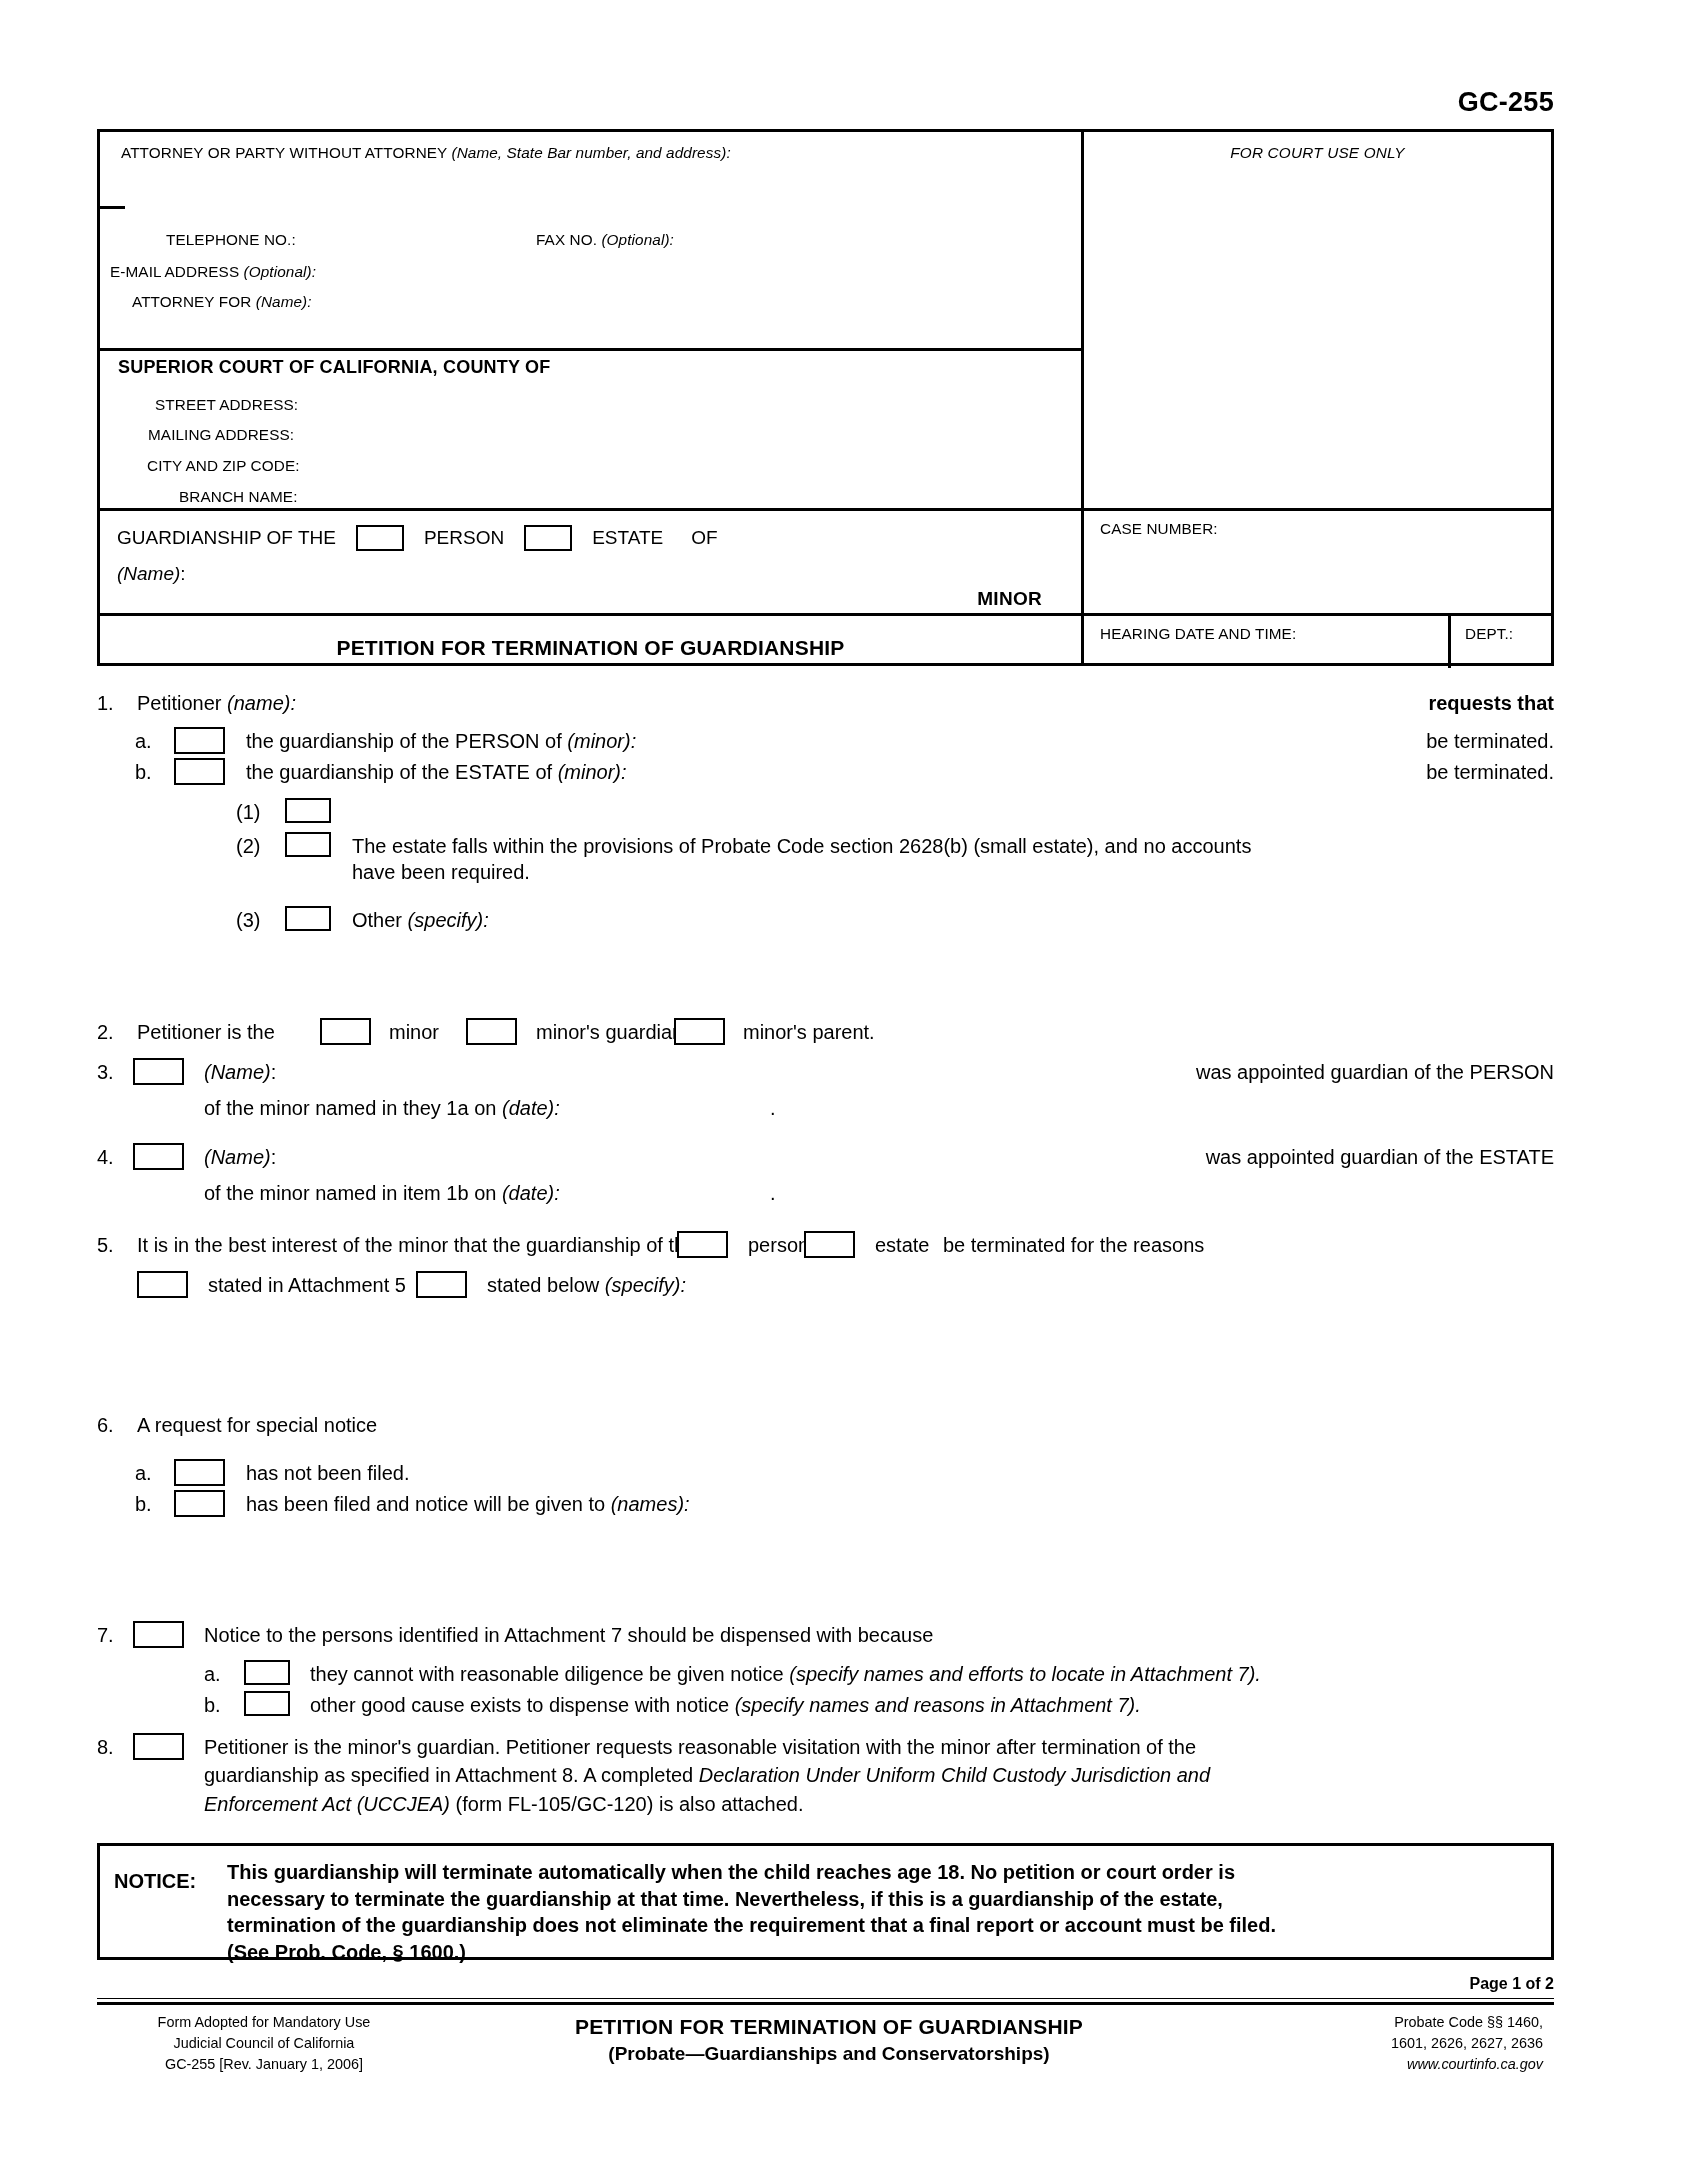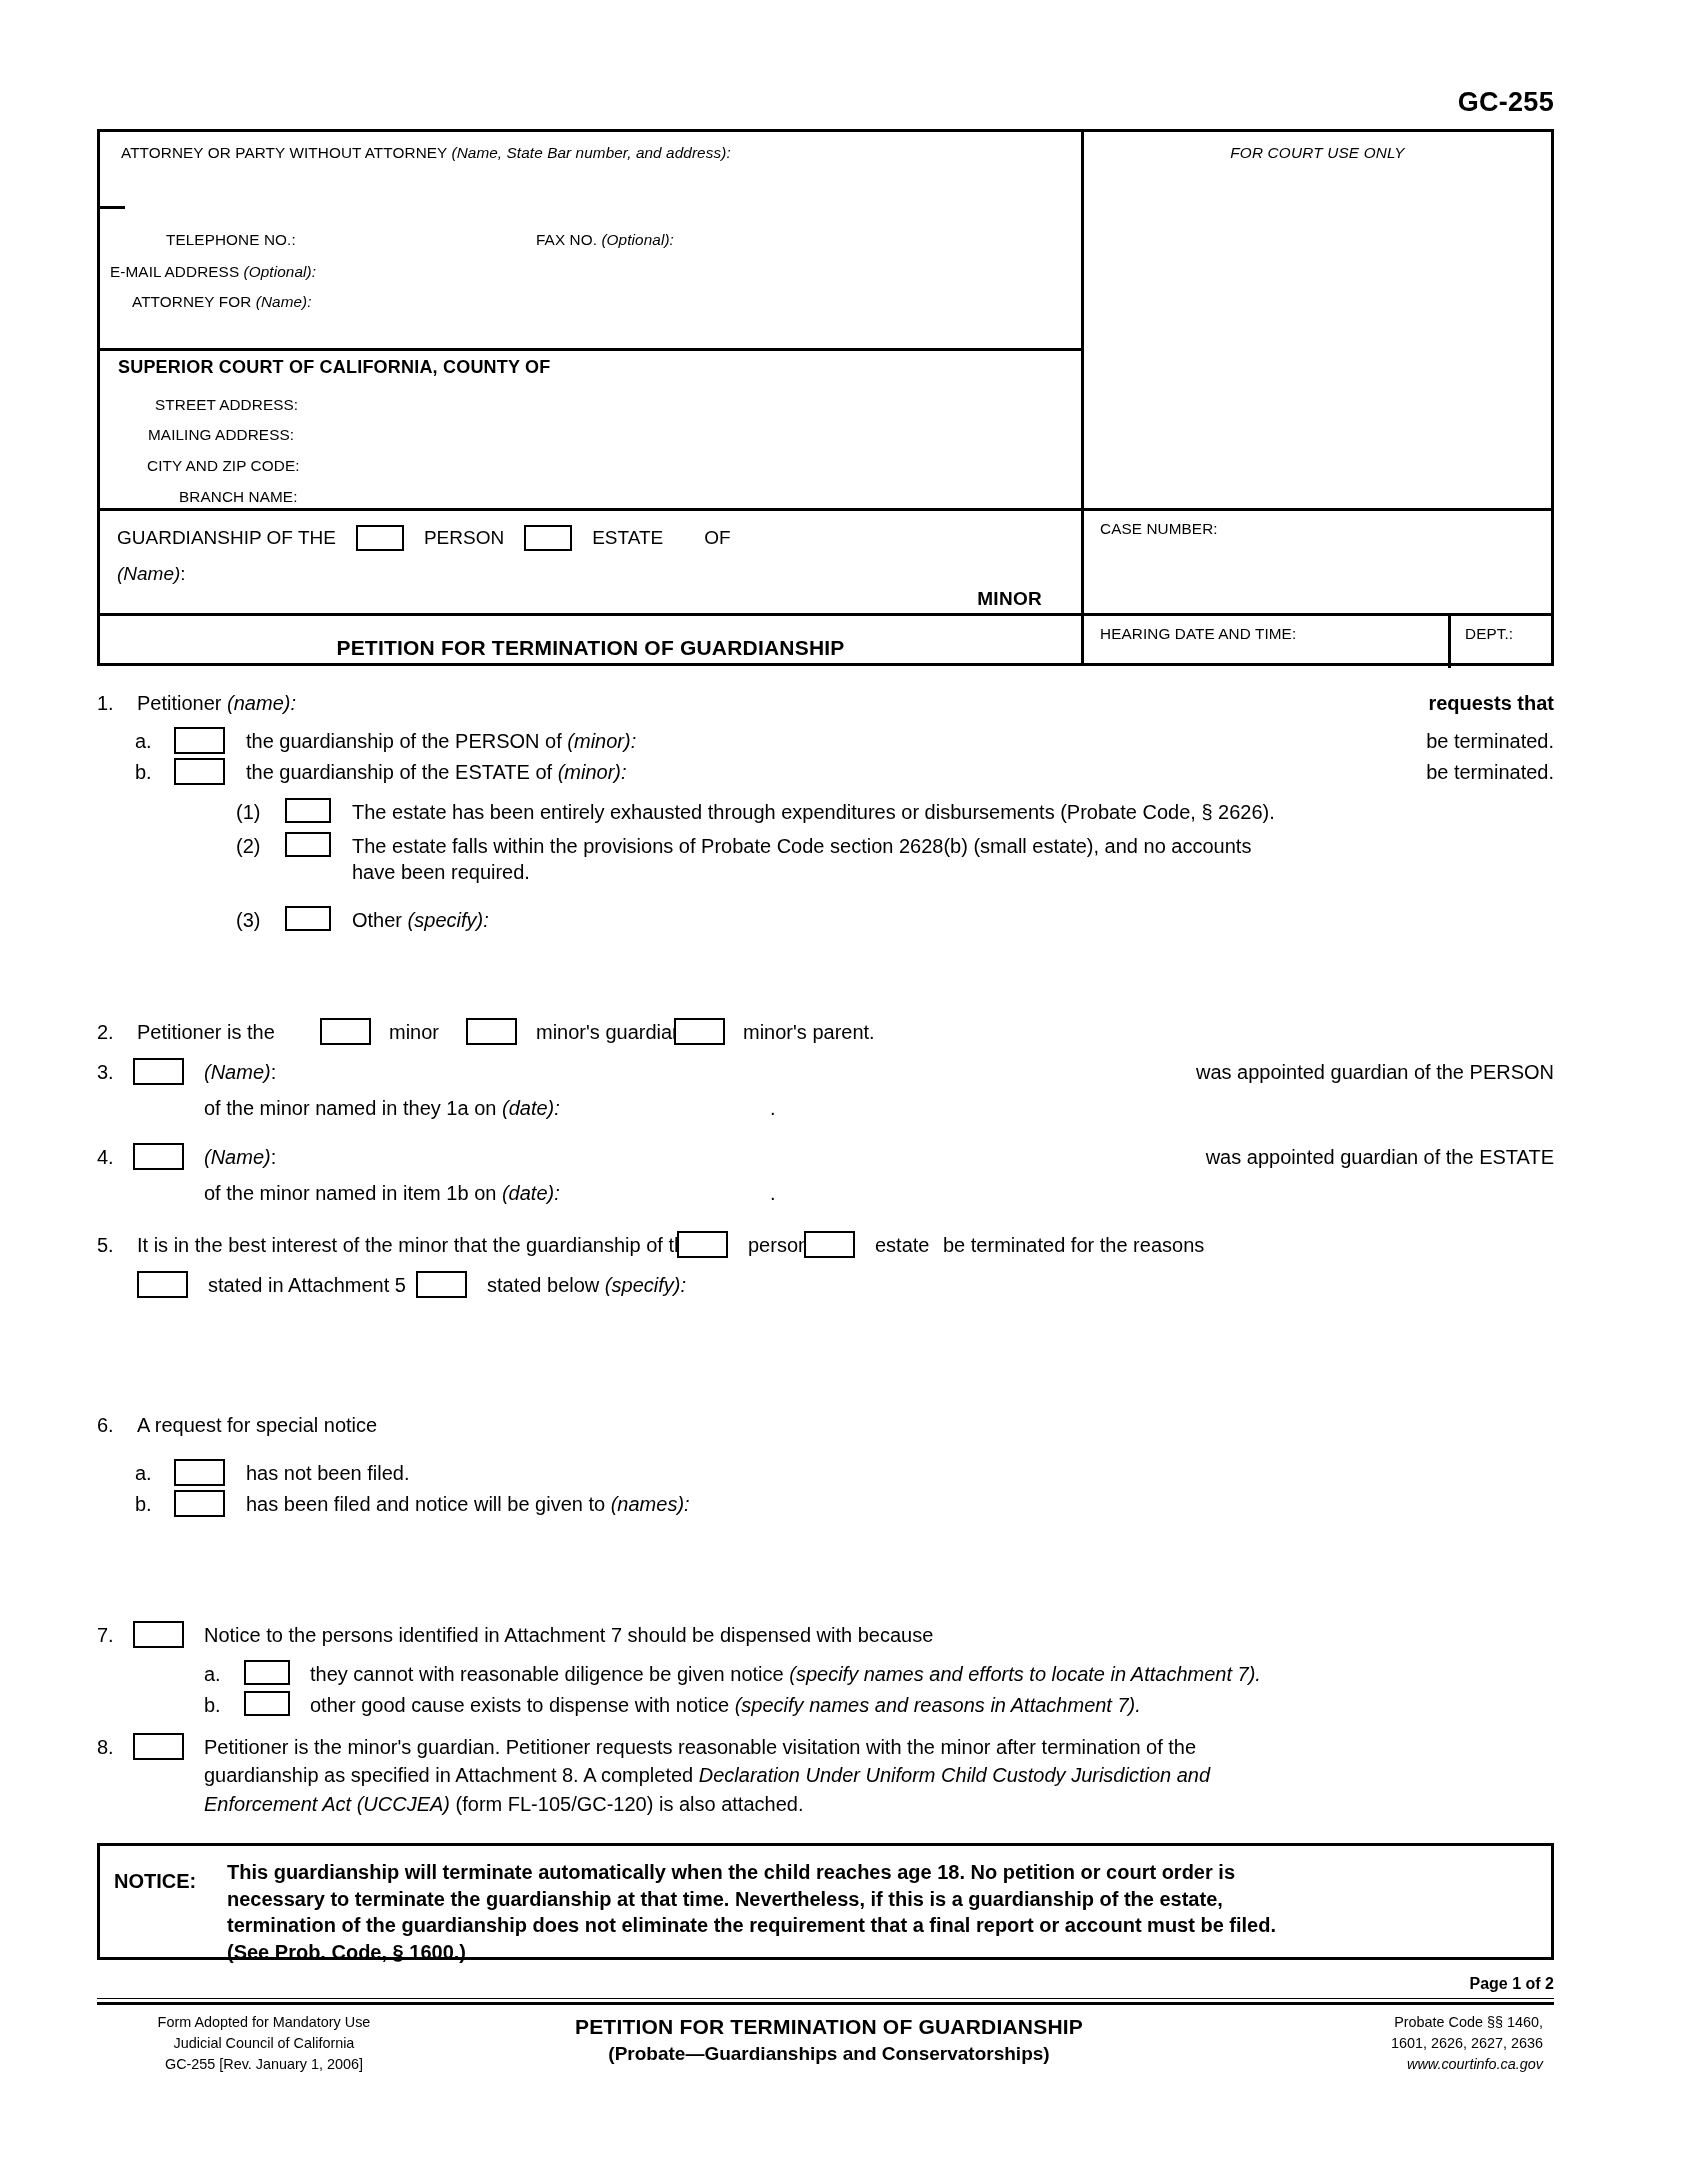--- a/index.html
+++ b/index.html
@@ -283,21 +283,21 @@
 
       <div id="cap-sep2"></div>
 
       <div id="guardblock">
         <div class="abs" id="guard-line1">
           <span class="gw">GUARDIANSHIP OF THE</span>
           <span class="cb cb-cap"></span>
           <span class="gw" style="margin-left:20px;">PERSON</span>
           <span class="cb cb-cap"></span>
           <span style="margin-left:20px;">ESTATE</span>
-          <span style="margin-left:41px;">OF</span>
+          <span style="margin-left:28px;">OF</span>
         </div>
         <div class="abs" id="guard-name"><span>(Name)</span><span style="font-style:normal;">:</span></div>
         <div class="abs" id="guard-minor">MINOR</div>
       </div>
 
       <div id="cap-sep3"></div>
 
       <div id="titleblock">
         <div class="abs" id="form-title">PETITION FOR TERMINATION OF GUARDIANSHIP</div>
       </div>
@@ -332,21 +332,20 @@
     <div class="row" style="height:40px;">
       <span class="num" style="left:38px; top:4px;">b.</span>
       <span class="abs cb cb-wide" style="left:77px; top:0;"></span>
       <span class="abs txt" style="left:149px; top:4px;"><span>the guardianship of the ESTATE of</span> <span class="it">(minor):</span></span>
       <span class="right-tag" style="top:4px;">be terminated.</span>
     </div>
 
     <div class="row" style="height:34px;">
       <span class="abs txt" style="left:139px; top:4px;">(1)</span>
       <span class="abs cb cb-sm" style="left:188px; top:0;"></span>
-      <span class="abs txt" style="left:255px; top:4px;">The estate has been entirely exhausted through expenditures or disbursements (Probate Code, § 2626).</span>
     </div>
 
     <div class="row" style="height:30px;">
       <span class="abs txt" style="left:139px; top:4px;">(2)</span>
       <span class="abs cb cb-sm" style="left:188px; top:0;"></span>
       <span class="abs txt" style="left:255px; top:4px;">The estate falls within the provisions of Probate Code section 2628(b) (small estate), and no accounts</span>
     </div>
     <div class="row" style="height:44px;">
       <span class="abs txt" style="left:255px; top:0;">have been required.</span>
     </div>

